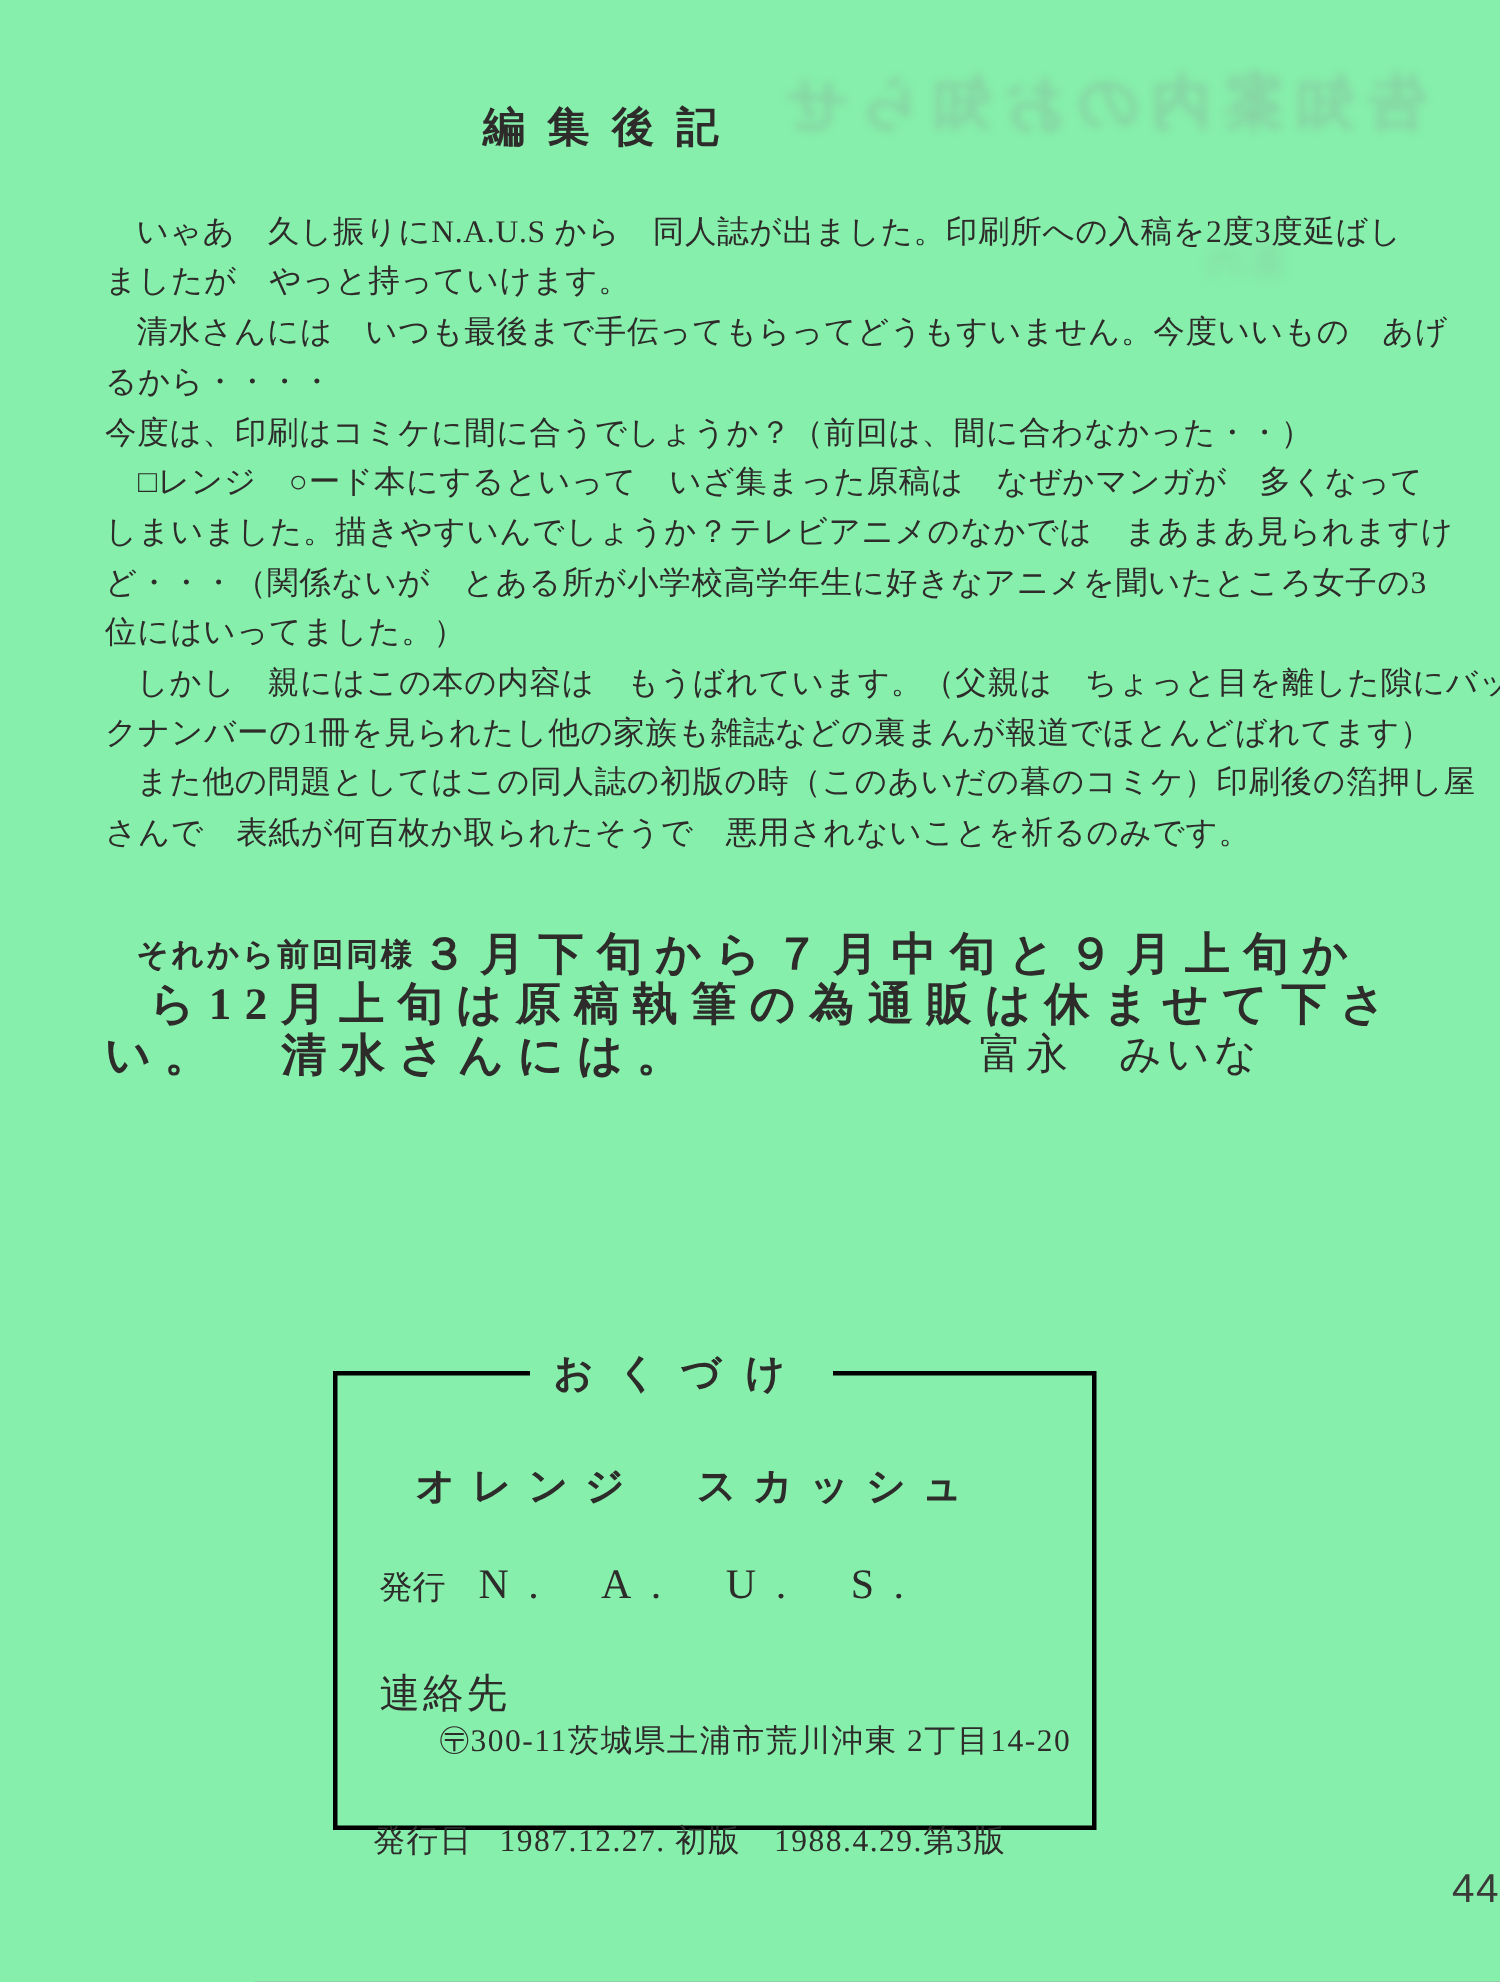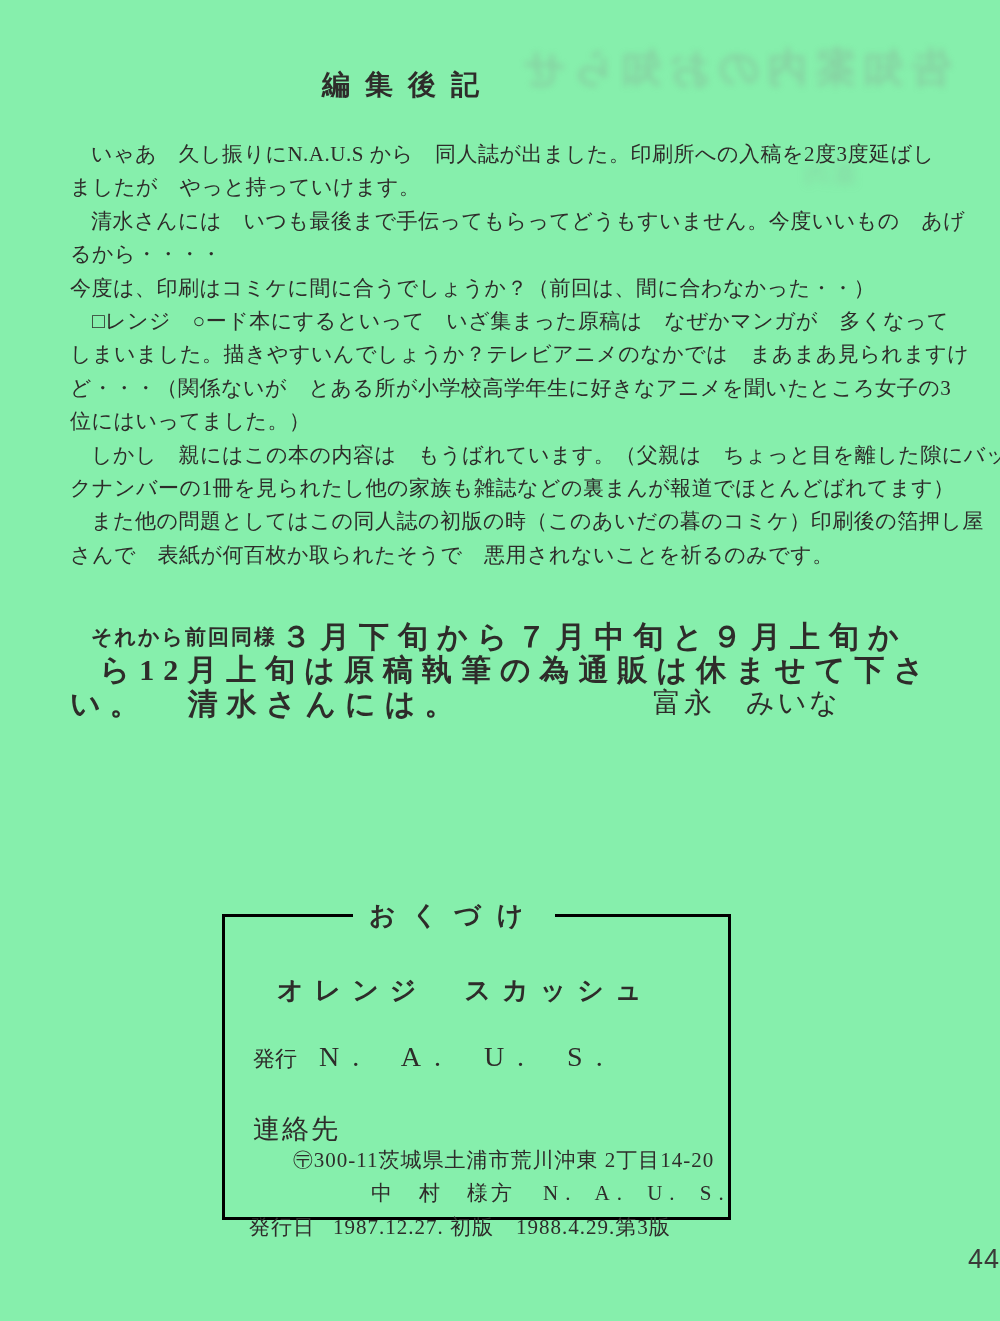--- a/index.html
+++ b/index.html
@@ -162,23 +162,20 @@
     <div class="row book-title">オレンジ　スカッシュ</div>
 
     <div class="row publisher">
       <span>発行</span><span class="org">N. A. U. S.</span>
     </div>
 
     <div class="row contact">連絡先</div>
 
     <div class="row address">〶300-11茨城県土浦市荒川沖東 2丁目14-20</div>
 
-    <div class="row care-of">
-      <span>中　村　様方</span><span class="org">N. A. U. S.</span>
-    </div>
 
     <div class="row pub-date">
       <span>発行日</span><span class="dates">1987.12.27. 初版　1988.4.29.第3版</span>
     </div>
   </fieldset>
 
   <div class="page-number">44</div>
 
 </div>
 

